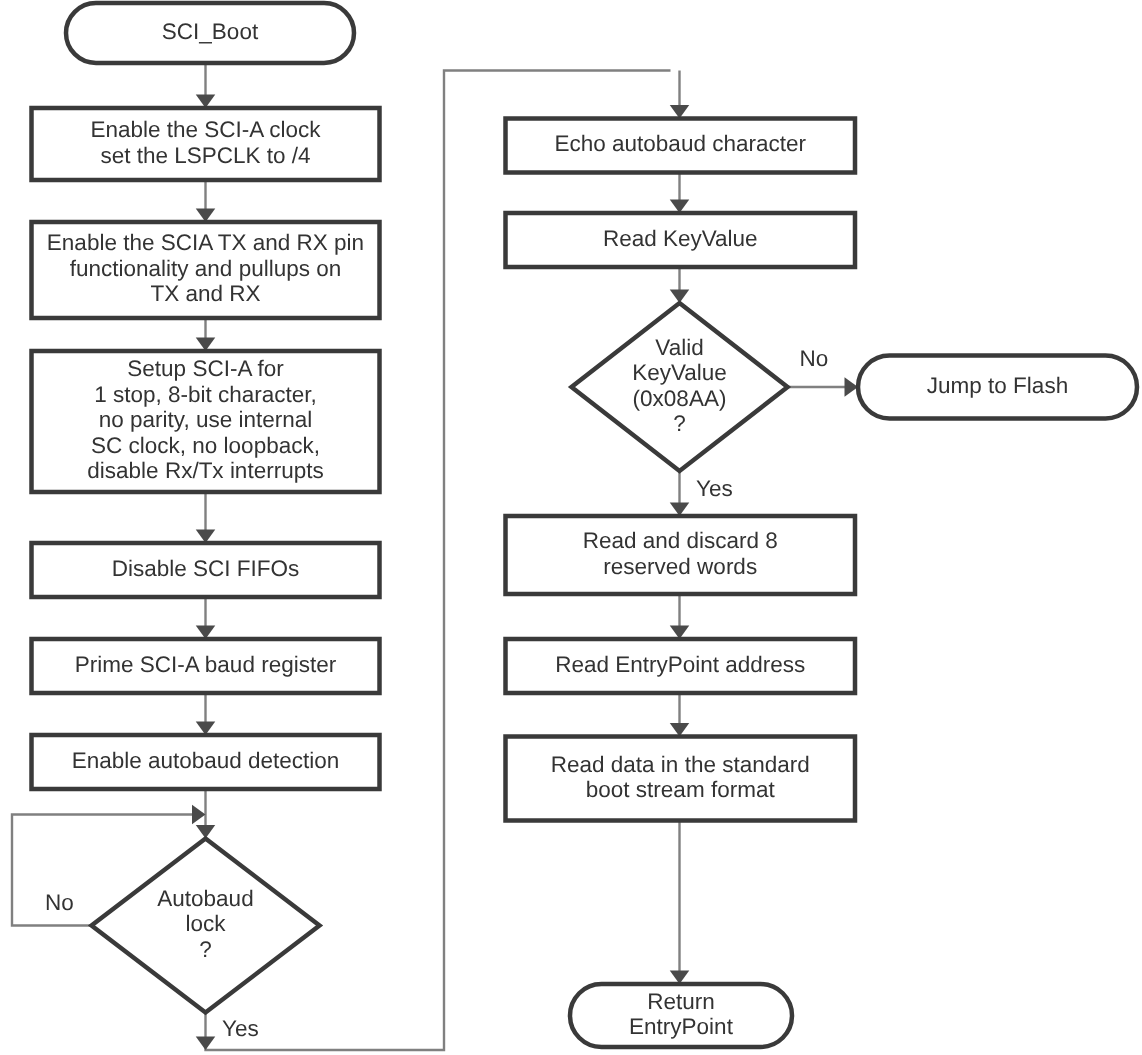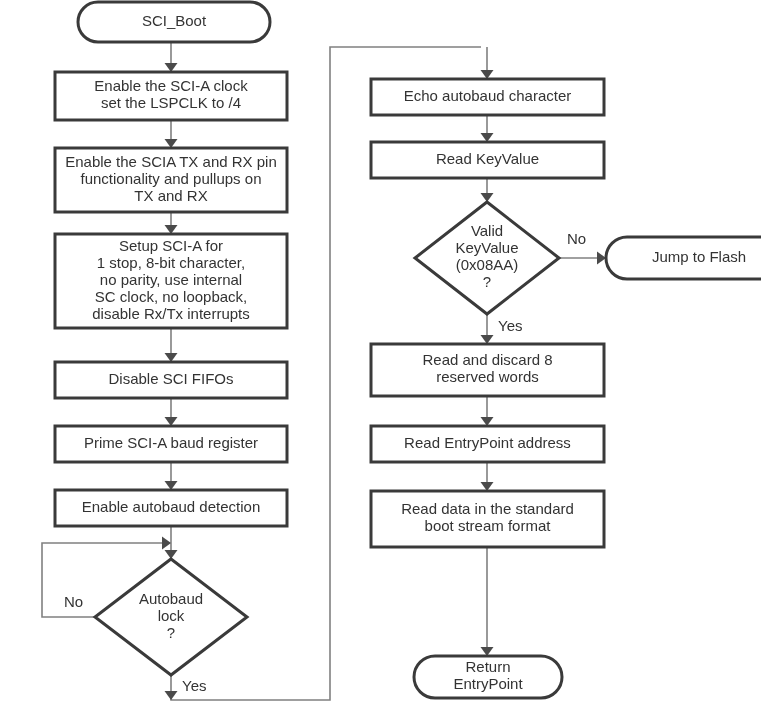--- a/index.html
+++ b/index.html
@@ -10,21 +10,20 @@
   body {
     width: 761px;
     height: 703px;
     font-family: "Liberation Sans", sans-serif;
     overflow: hidden;
   }
   #flow-root {
     position: relative;
     width: 602px;
     height: 703px;
-    margin-left: 34px;
   }
   svg#flowchart {
     display: block;
     width: 761px;
     height: 703px;
   }
   .node-shape {
     fill: #ffffff;
     stroke: #3a3a3a;
     stroke-width: 3;

